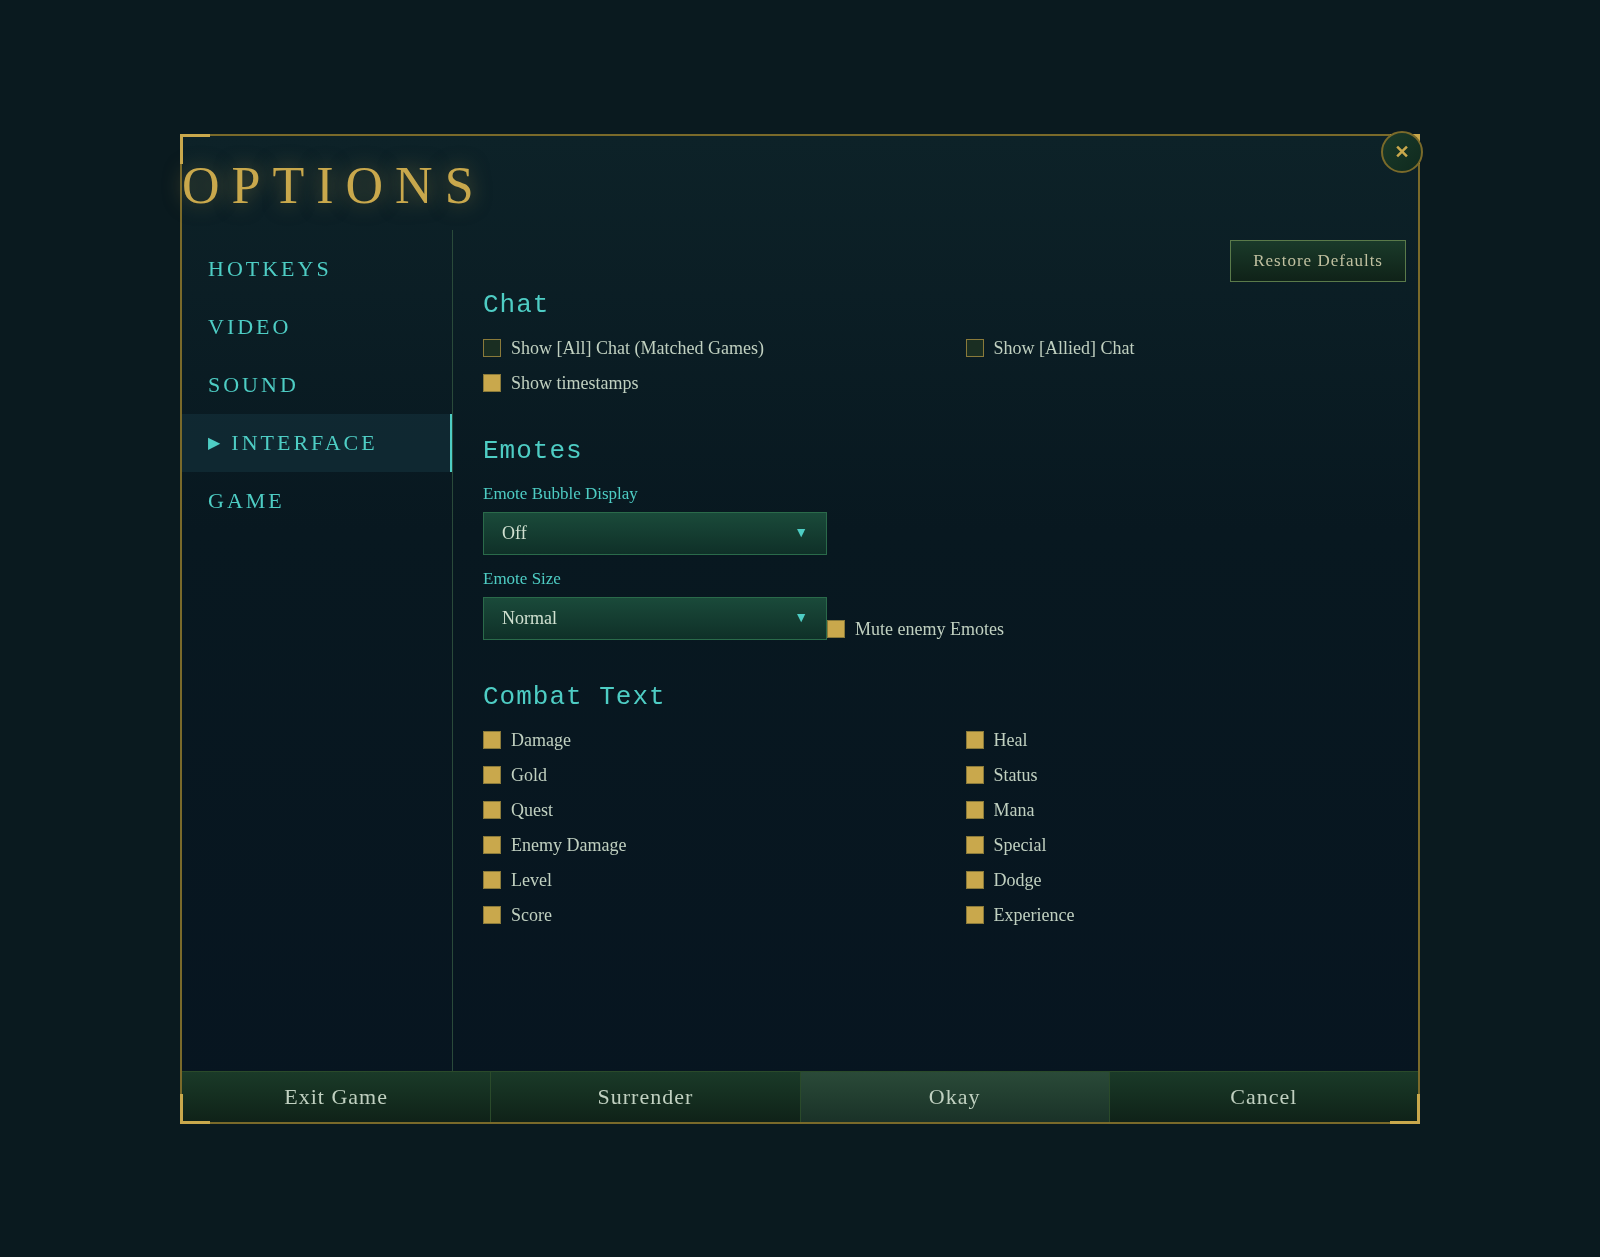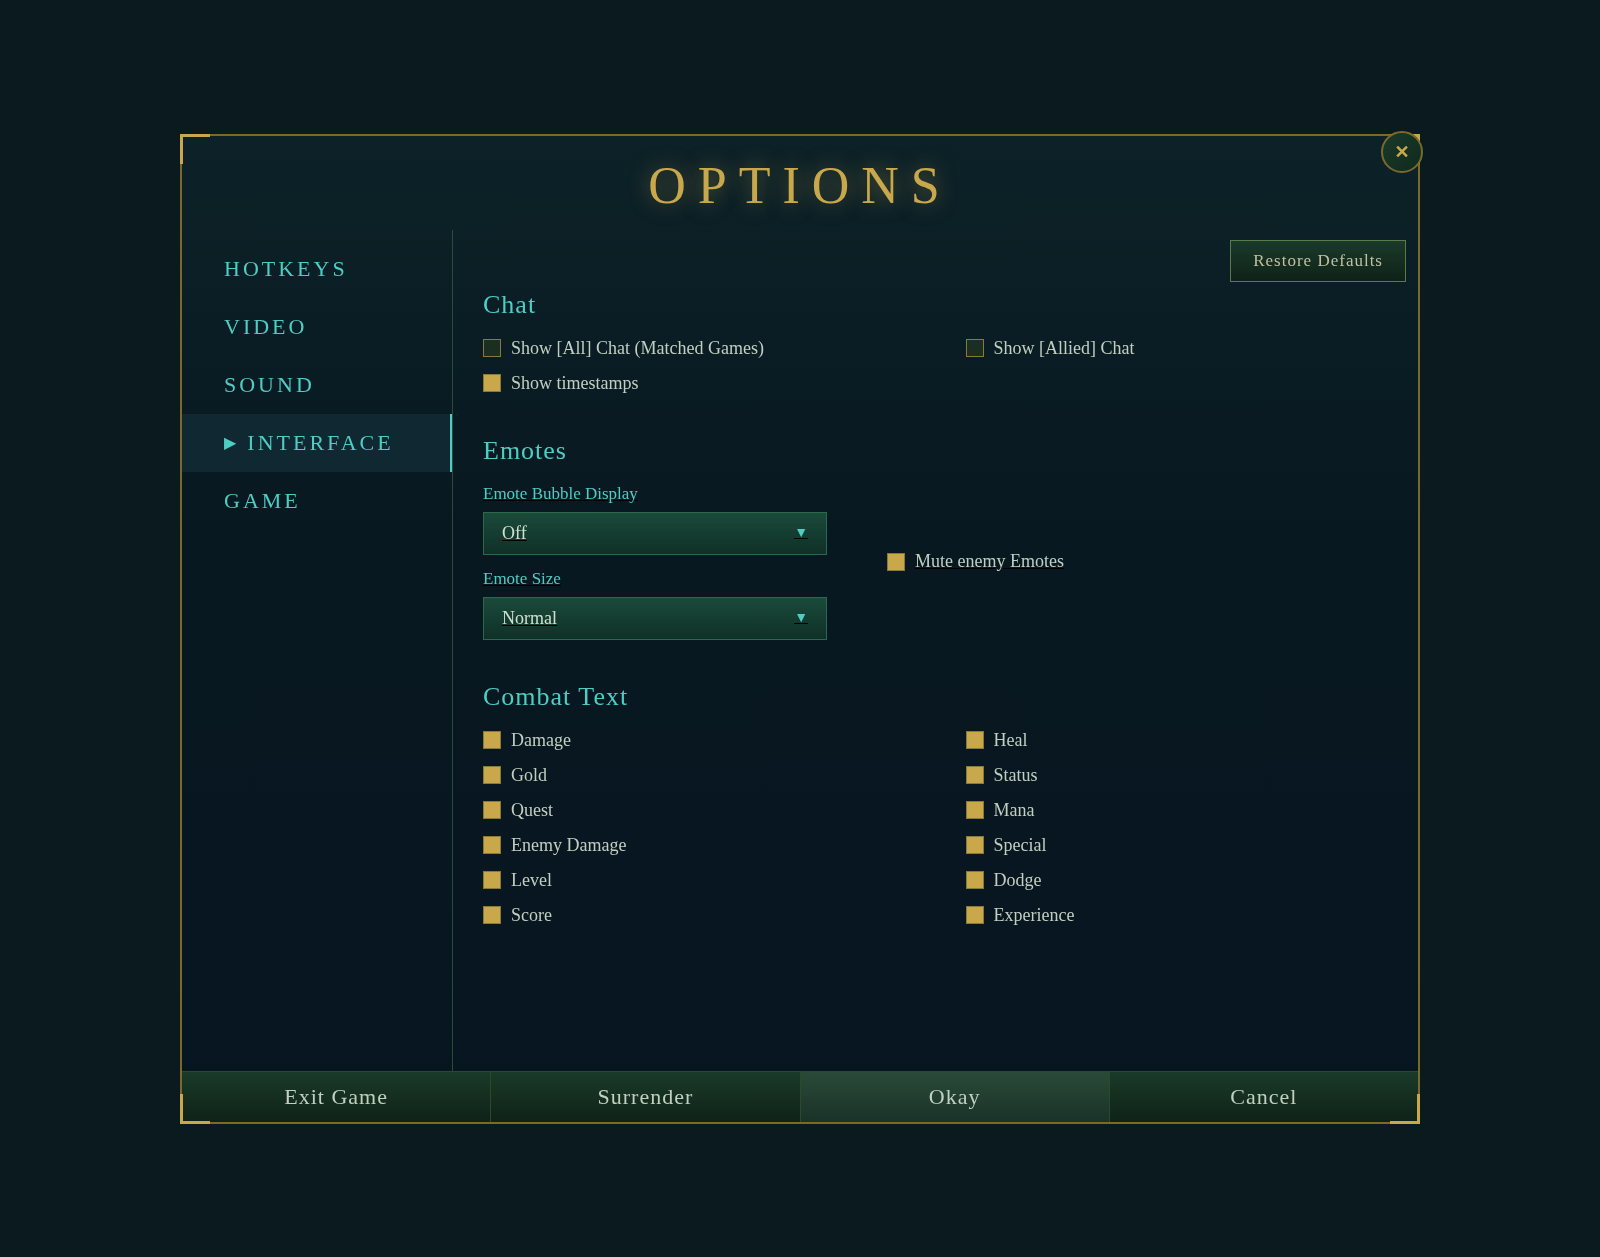--- a/index.html
+++ b/index.html
@@ -60,21 +60,21 @@
       align-items: center;
       justify-content: center;
       color: #c9a84c;
       font-size: 18px;
       font-weight: bold;
       z-index: 10;
     }
 
     
     .modal-title {
-      text-align: center;
+      text-align: left;
       padding: 20px 0 15px;
       font-size: 52px;
       letter-spacing: 12px;
       color: #c9a84c;
       text-shadow: 0 0 20px rgba(201,168,76,0.5);
       font-family: 'Georgia', serif;
       font-weight: normal;
     }
 
     
@@ -88,21 +88,21 @@
     .sidebar {
       width: 270px;
       background: transparent;
       padding-top: 10px;
       flex-shrink: 0;
     }
 
     .sidebar-item {
       display: flex;
       align-items: center;
-      padding: 16px 20px 16px 42px;
+      padding: 16px 20px 16px 26px;
       font-size: 22px;
       letter-spacing: 3px;
       color: #4ecdc4;
       cursor: pointer;
       position: relative;
     }
 
     .sidebar-item.active {
       background: rgba(20, 50, 60, 0.6);
       border-right: 2px solid #4ecdc4;
@@ -157,20 +157,21 @@
       background: #1a8a6a;
       border-radius: 2px;
     }
 
     
     .section-title {
       font-size: 26px;
       color: #4ecdc4;
       margin-bottom: 18px;
       letter-spacing: 1px;
+      font-family: Liberation Mono, monospace;
     }
 
     
     .checkbox-row {
       display: flex;
       align-items: center;
       margin-bottom: 14px;
       color: #c0d0c0;
       font-size: 18px;
       cursor: pointer;
@@ -259,23 +260,21 @@
     .footer-btn:last-child {
       border-right: none;
     }
 
     .footer-btn.okay {
       background: linear-gradient(180deg, #2a4a38, #1a3228);
     }
 
     .emotes-row {
       display: flex;
-      align-items: center;
-      gap: 60px;
-      text-decoration: underline;
+      align-items: flex-end;
     }
 
     .emotes-left {
       flex: 0 0 320px;
     }
 
     .emotes-right {
       flex: 1;
       padding-top: 0;
     }

